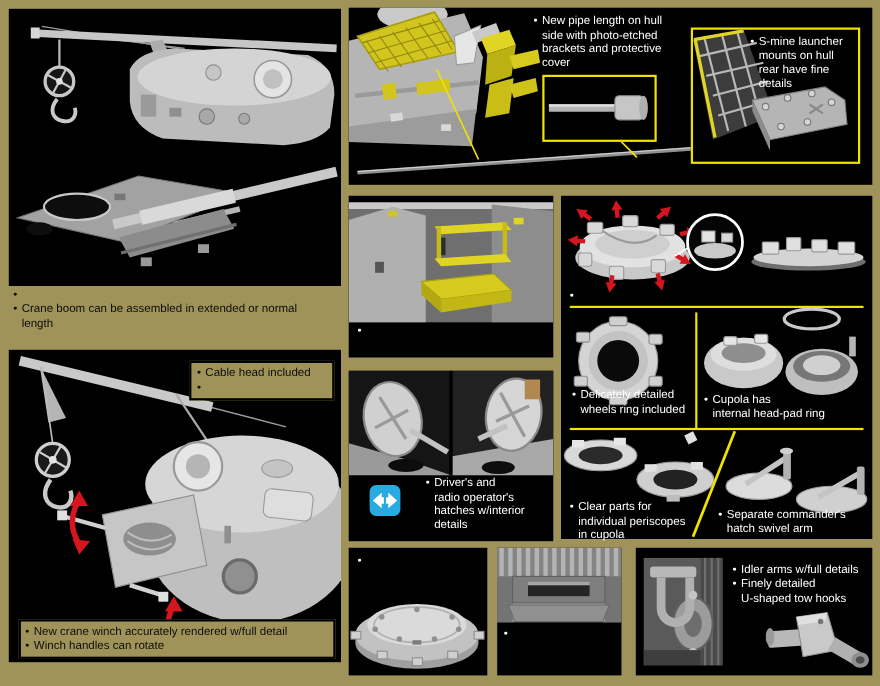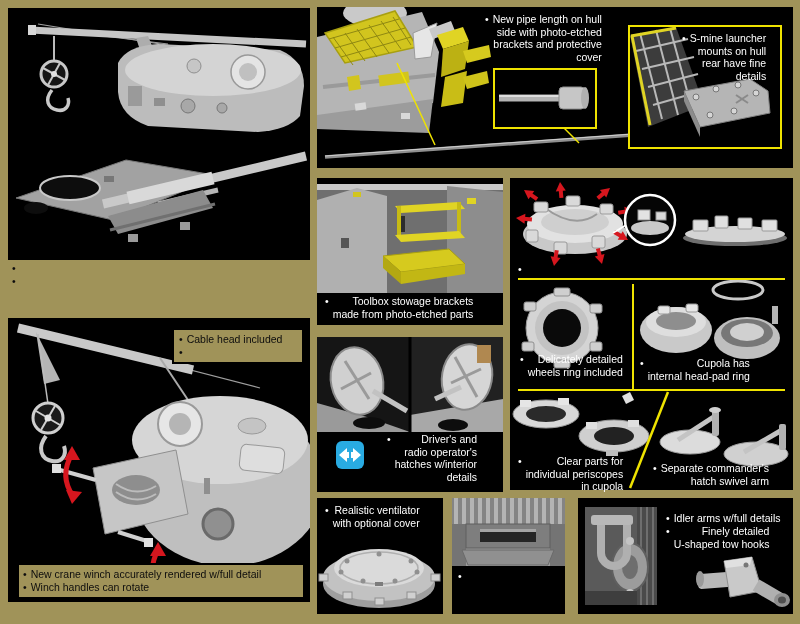--- a/index.html
+++ b/index.html
@@ -2,21 +2,21 @@
 <html><head>
 <meta charset="utf-8">
 <style>
   html,body{margin:0;padding:0;background:#555;}
   .canvas{position:relative;width:800px;height:624px;background:#a09359;
     font-family:"Liberation Sans",sans-serif;overflow:hidden;}
   .panel{position:absolute;background:#000;}
   .abs{position:absolute;}
   .bl{display:flex;align-items:flex-start;}
   .bl .bchar{flex:0 0 auto;margin-right:4px;}
-  .bl .btxt{white-space:pre-line;text-align:right;}
+  .bl .btxt{white-space:pre-line;}
   .wt{color:#fff;font-size:10.5px;line-height:12.5px;font-weight:400;}
   .bt{color:#0d0d0d;font-size:10.5px;line-height:13px;font-weight:400;}
   .callout{position:absolute;background:#a09359;border:2px solid #000;padding:3px 5px;}
   .ybox{position:absolute;border:2px solid #efe300;background:#000;}
   .ydiv{position:absolute;background:#efe300;height:2px;}
   .yvdiv{position:absolute;background:#efe300;width:2px;}
   svg{display:block;}
   .icon-slide{position:absolute;width:28px;height:28px;border-radius:6px;background:#29abe2;
     display:flex;align-items:center;justify-content:center;}
 </style>
@@ -62,20 +62,22 @@
       <rect x="172" y="214" width="10" height="8" fill="#9a9a9a"></rect>
     </svg>
   </div>
 
   <div class="abs" style="left:12px;top:262px;width:302px">
     <div class="bl bt">
       <span class="bchar">•</span>
     </div>
     <div class="bl bt">
       <span class="bchar">•</span>
+      <span class="btxt">Crane boom can be assembled in extended or normal
+length</span>
     </div>
   </div>
 
   <div class="panel" style="left:317px;top:7px;width:476px;height:161px">
     <svg class="abs" style="left:0;top:0" width="476" height="161" viewBox="0 0 476 161">
       <ellipse cx="58" cy="6" rx="32" ry="14" fill="#c9c9c9"></ellipse>
       <polygon points="0,30 105,5 122,45 116,96 0,112" fill="#b5b5b5"></polygon>
       <polygon points="0,108 116,92 112,126 0,122" fill="#9c9c9c"></polygon>
 
       <polygon points="8,26 78,4 100,40 28,56" fill="#d2c51e" stroke="#a89f10" stroke-width="1.5"></polygon>
@@ -183,22 +185,20 @@
       <polygon points="78,57 142,53 148,60 84,64" fill="#e0d424"></polygon>
 
       <polygon points="66,78 132,71 148,86 84,94" fill="#d6ca1e" stroke="#a89f10"></polygon>
       <polygon points="66,78 84,94 84,106 66,90" fill="#b3a812"></polygon>
       <polygon points="84,94 148,86 148,96 84,106" fill="#c2b714"></polygon>
       <rect x="150" y="20" width="9" height="6" fill="#e0d424"></rect>
       <rect x="36" y="14" width="8" height="5" fill="#d2c51e"></rect>
     </svg>
     <div class="bl wt abs" style="left:8px;top:117px;width:172px">
       <span class="bchar">•</span>
-      <span class="btxt">Toolbox stowage brackets
-made from photo-etched parts</span>
     </div>
   </div>
 
   <div class="panel" style="left:510px;top:178px;width:283px;height:312px">
     <svg class="abs" style="left:0;top:0" width="283" height="312" viewBox="0 0 283 312">
       <defs>
         <g id="arr" fill="#d6161e">
           <polygon points="0,0 -9,5 -9,-5"></polygon>
           <rect x="-16" y="-2" width="8" height="4"></rect>
         </g>
@@ -425,22 +425,20 @@
           <circle cx="94" cy="63" r="2.5"></circle>
         <circle cx="24" cy="74" r="2.5"></circle>
           <circle cx="100" cy="74" r="2.5"></circle>
         <circle cx="46" cy="83" r="2.5"></circle>
           <circle cx="78" cy="83" r="2.5"></circle>
       </g>
       <rect x="58" y="84" width="8" height="4" fill="#7c7c7c"></rect>
     </svg>
     <div class="bl wt abs" style="left:8px;top:6px;width:114px">
       <span class="bchar">•</span>
-      <span class="btxt">Realistic ventilator
-with optional cover</span>
     </div>
   </div>
 
   <div class="panel" style="left:452px;top:498px;width:113px;height:116px">
     <svg class="abs" style="left:0;top:0" width="113" height="68" viewBox="0 0 113 68">
       <rect x="0" y="0" width="113" height="68" fill="#9a9a9a"></rect>
       <rect x="0" y="0" width="113" height="28" fill="#848484"></rect>
       <g fill="#b4b4b4">
         <rect x="2" y="0" width="4" height="26"></rect>
           <rect x="10" y="0" width="4" height="26"></rect>

